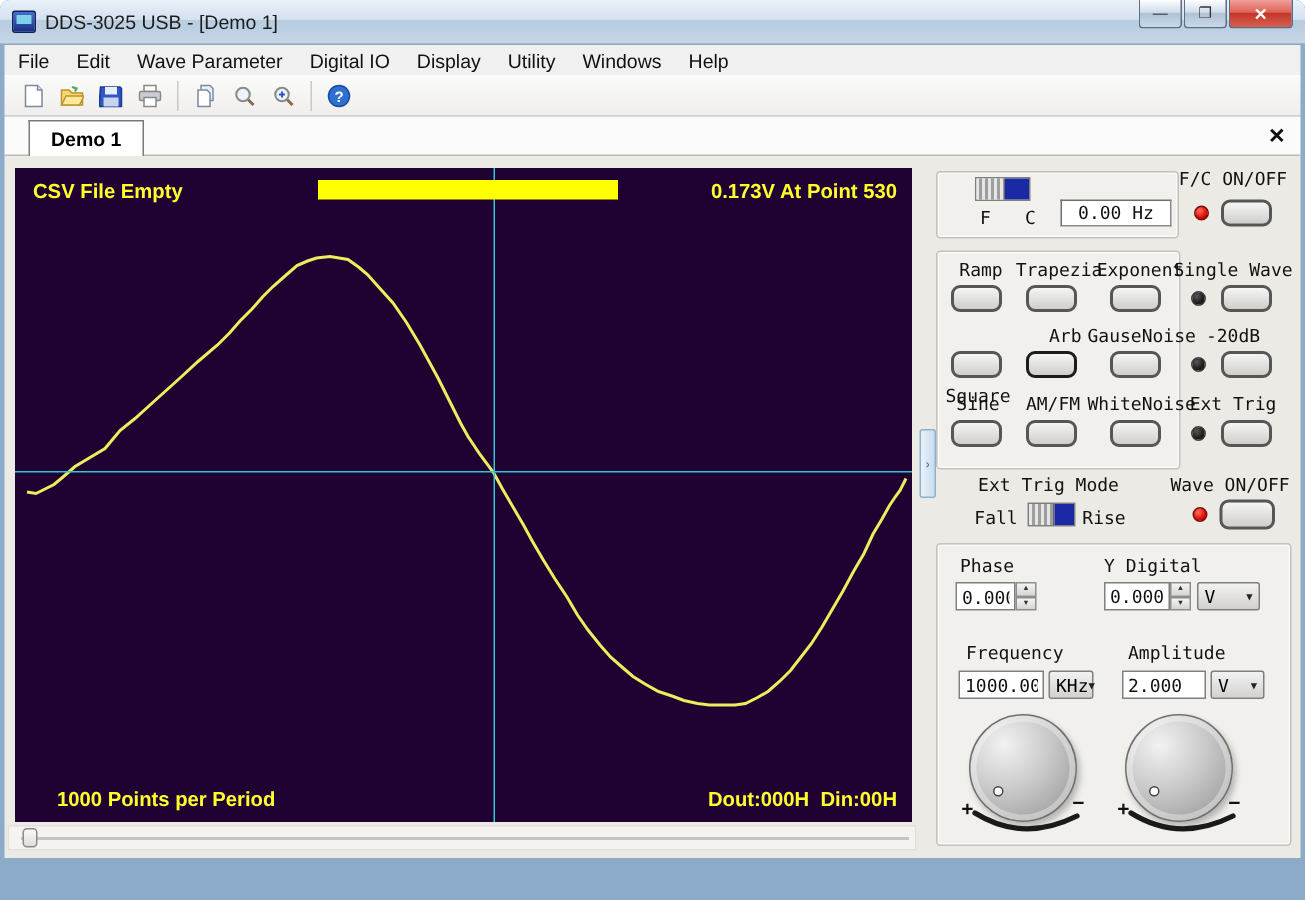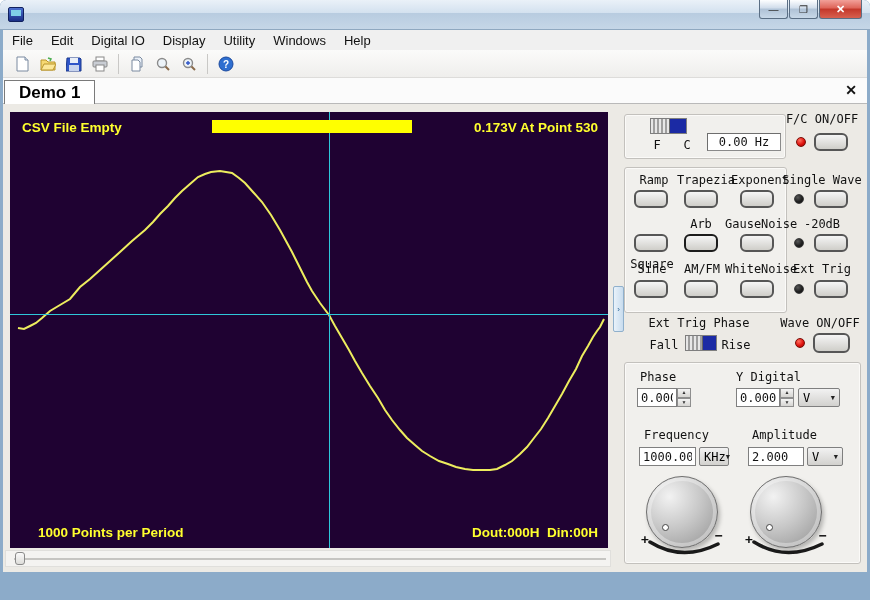--- a/index.html
+++ b/index.html
@@ -44,23 +44,23 @@
     display:flex; align-items:center; padding-left:6px;
   }
   .tbtn { width:24px; height:22px; display:flex; align-items:center; justify-content:center; margin:0 1px; }
   .tsep { width:1px; height:20px; background:#C9C8C6; margin:0 5px; }
   
   .tabrow {
     position:absolute; left:3px; top:78px; width:864px; height:26px;
     background:#FBFBFB; border-bottom:1px solid #B9B9B9;
   }
   .tab {
-    position:absolute; left:1px; top:2px; height:24px; padding:0 14px;
+    position:absolute; left:16px; top:2px; height:24px; padding:0 14px;
     background:#FFFFFF; border:1px solid #7a7a7a; border-bottom:none;
-    font-size:17px; font-weight:bold; display:flex; align-items:center; color:#000;
+    font-size:13px; font-weight:bold; display:flex; align-items:center; color:#000;
   }
   .tab-close { position:absolute; right:10px; top:4px; font-size:14px; font-weight:bold; color:#111; }
   
   .client { position:absolute; left:3px; top:104px; width:864px; height:468px; background:#ECEAE5; }
   
   .plot { position:absolute; left:7px; top:8px; width:598px; height:436px; background:#1F0232; overflow:hidden; }
   .plot-text { position:absolute; font-size:13.5px; font-weight:bold; color:#FFFF2E; white-space:pre; }
   .pt-tl { left:12px; top:8px; }
   .pt-tr { right:10px; top:8px; }
   .pt-bl { left:28px; bottom:8px; }
@@ -136,30 +136,32 @@
       radial-gradient(circle at 12px 2px, #aaa 1.5px, transparent 2px);
   }
 </style>
 </head>
 <body>
 
 <div class="window">
 
   <div class="titlebar">
     <div class="app-icon"></div>
+    <div class="title-text">DDS-3025 USB - [Demo 1]</div>
     <div class="winbtns">
       <div class="winbtn">—</div>
       <div class="winbtn">❐</div>
       <div class="winbtn close">✕</div>
     </div>
   </div>
 
   <div class="menubar">
     <div class="menu-item">File</div>
     <div class="menu-item">Edit</div>
+    <div class="menu-item">Wave Parameter</div>
     <div class="menu-item">Digital IO</div>
     <div class="menu-item">Display</div>
     <div class="menu-item">Utility</div>
     <div class="menu-item">Windows</div>
     <div class="menu-item">Help</div>
   </div>
 
   <div class="toolbar">
     <div class="tbtn">
       <svg width="16" height="16">
@@ -258,21 +260,21 @@
 
     <div class="groupbox" style="left:621px; top:63px; width:163px; height:146px;"></div>
     <div class="plabel mono" style="left:626px; top:69px; width:50px;">Ramp</div>
     <div class="plabel mono" style="left:672px; top:69px; width:62px;">Trapezia</div>
     <div class="plabel mono" style="left:728px; top:69px; width:58px;">Exponent</div>
     <div class="pbtn" style="left:631px; top:86px;"></div>
     <div class="pbtn" style="left:681px; top:86px;"></div>
     <div class="pbtn" style="left:737px; top:86px;"></div>
 
     <div class="plabel mono" style="left:624px; top:113px; width:50px;margin-top:40px;">Square</div>
-    <div class="plabel mono" style="left:678px; top:113px; width:40px;">Arb</div>
+    <div class="plabel mono" style="left:678px; top:113px; width:40px;text-align:right;">Arb</div>
     <div class="plabel mono" style="left:722px; top:113px; width:66px;">GauseNoise</div>
     <div class="pbtn" style="left:631px; top:130px;"></div>
     <div class="pbtn active" style="left:681px; top:130px;"></div>
     <div class="pbtn" style="left:737px; top:130px;"></div>
 
     <div class="plabel mono" style="left:626px; top:158px; width:46px;">Sine</div>
     <div class="plabel mono" style="left:676px; top:158px; width:46px;">AM/FM</div>
     <div class="plabel mono" style="left:722px; top:158px; width:66px;">WhiteNoise</div>
     <div class="pbtn" style="left:631px; top:176px;"></div>
     <div class="pbtn" style="left:681px; top:176px;"></div>
@@ -283,21 +285,21 @@
     <div class="pbtn" style="left:811px; top:86px;"></div>
 
     <div class="plabel mono" style="left:775px; top:113px; width:88px;">-20dB</div>
     <div class="led off" style="left:791px; top:134px;"></div>
     <div class="pbtn" style="left:811px; top:130px;"></div>
 
     <div class="plabel mono" style="left:775px; top:158px; width:88px;">Ext Trig</div>
     <div class="led off" style="left:791px; top:180px;"></div>
     <div class="pbtn" style="left:811px; top:176px;"></div>
 
-    <div class="plabel mono" style="left:636px; top:212px; width:120px;">Ext Trig Phase</div>
+    <div class="plabel mono" style="left:636px; top:212px; width:120px;">Ext Trig Mode</div>
     <div class="plabel mono" style="left:644px; top:234px; width:34px;">Fall</div>
     <div class="switch" style="left:682px; top:231px; width:32px;">
       <div class="ridge"></div>
       <div class="blue"></div>
     </div>
     <div class="plabel mono" style="left:716px; top:234px; width:34px;">Rise</div>
     <div class="plabel mono" style="left:771px; top:212px; width:92px;">Wave ON/OFF</div>
     <div class="led red" style="left:792px; top:234px;"></div>
     <div class="pbtn" style="left:810px; top:229px; width:37px; height:20px;"></div>
 

